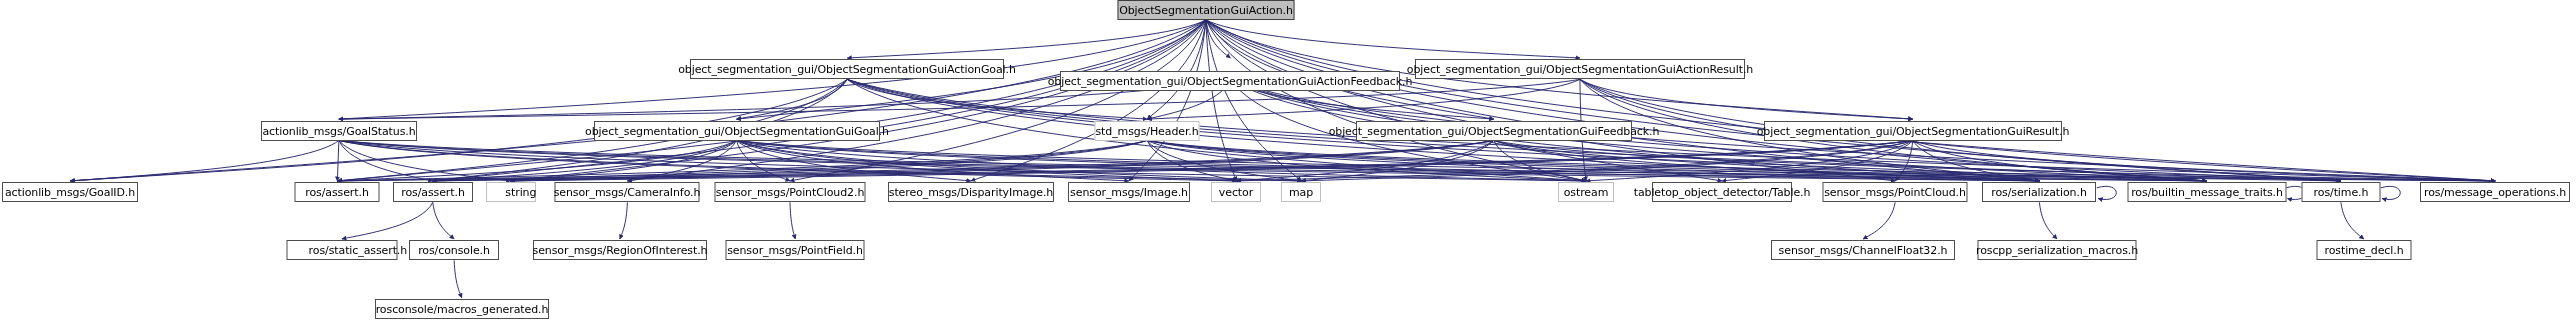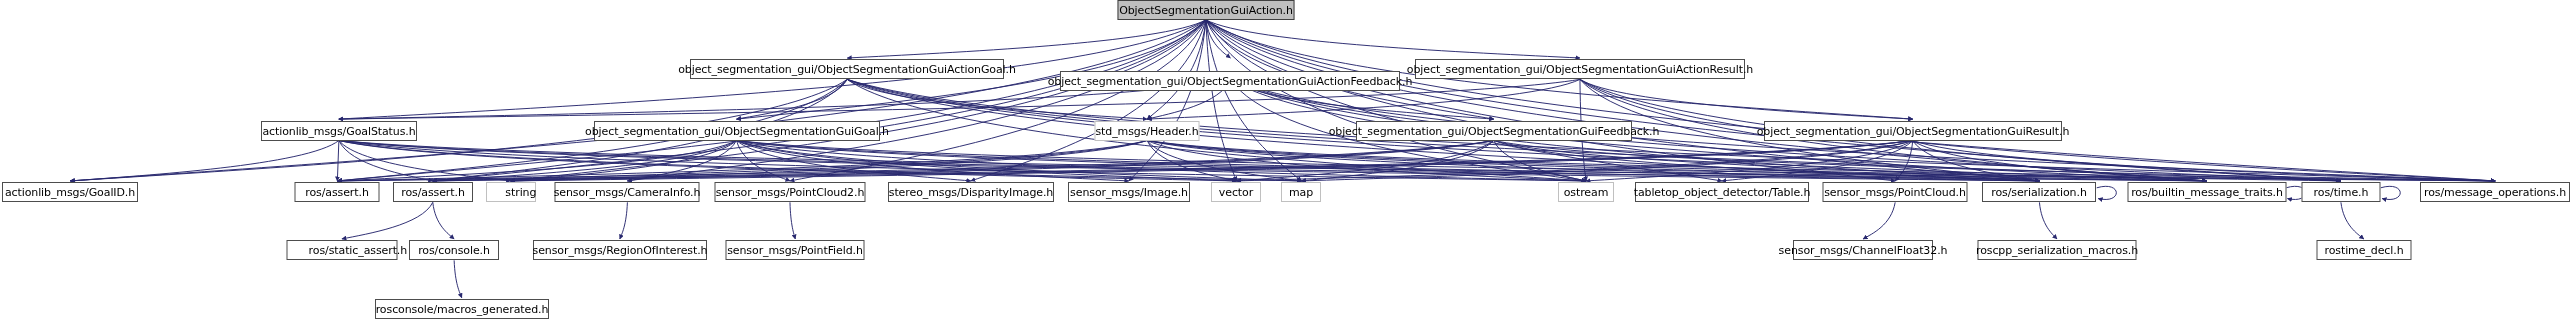--- a/index.html
+++ b/index.html
@@ -192,29 +192,29 @@
       <div class="node hdr" style="left: 337px; top: 192px; width: 85px;">ros/assert.h</div>
       <div class="node hdr" style="left: 433px; top: 192px; width: 80px;">ros/assert.h</div>
       <div class="node sys" style="left: 511px; top: 192px; width: 50px; padding-left: 25px;">string</div>
       <div class="node hdr" style="left: 627px; top: 192px; width: 145px;">sensor_msgs/CameraInfo.h</div>
       <div class="node hdr" style="left: 790px; top: 192px; width: 151px;">sensor_msgs/PointCloud2.h</div>
       <div class="node hdr" style="left: 971px; top: 192px; width: 166px;">stereo_msgs/DisparityImage.h</div>
       <div class="node hdr" style="left: 1129px; top: 192px; width: 122px;">sensor_msgs/Image.h</div>
       <div class="node sys" style="left: 1236px; top: 192px; width: 50px;">vector</div>
       <div class="node sys" style="left: 1301px; top: 192px; width: 40px;">map</div>
       <div class="node sys" style="left: 1586px; top: 192px; width: 56px;">ostream</div>
-      <div class="node hdr" style="left: 1722px; top: 192px; width: 174px;">tabletop_object_detector/Table.h</div>
+      <div class="node hdr" style="left: 1722px; top: 192px; width: 140px;">tabletop_object_detector/Table.h</div>
       <div class="node hdr" style="left: 1895px; top: 192px; width: 145px;">sensor_msgs/PointCloud.h</div>
       <div class="node hdr" style="left: 2039px; top: 192px; width: 114px;">ros/serialization.h</div>
       <div class="node hdr" style="left: 2207px; top: 192px; width: 159px;">ros/builtin_message_traits.h</div>
       <div class="node hdr" style="left: 2341px; top: 192px; width: 79px;">ros/time.h</div>
       <div class="node hdr" style="left: 2495px; top: 192px; width: 150px;">ros/message_operations.h</div>
       <div class="node hdr" style="left: 342px; top: 250px; width: 111px; padding-left: 37px;">ros/static_assert.h</div>
       <div class="node hdr" style="left: 454px; top: 250px; width: 90px;">ros/console.h</div>
       <div class="node hdr" style="left: 620px; top: 250px; width: 174px;">sensor_msgs/RegionOfInterest.h</div>
       <div class="node hdr" style="left: 795px; top: 250px; width: 139px;">sensor_msgs/PointField.h</div>
-      <div class="node hdr" style="left: 1863px; top: 250px; width: 140px;">sensor_msgs/ChannelFloat32.h</div>
+      <div class="node hdr" style="left: 1863px; top: 250px; width: 184px;">sensor_msgs/ChannelFloat32.h</div>
       <div class="node hdr" style="left: 2057px; top: 250px; width: 159px;">roscpp_serialization_macros.h</div>
       <div class="node hdr" style="left: 2364px; top: 250px; width: 95px;">rostime_decl.h</div>
       <div class="node hdr" style="left: 462px; top: 309px; width: 174px;">rosconsole/macros_generated.h</div>
     </div>
 </div>
 
 
 </body></html>

